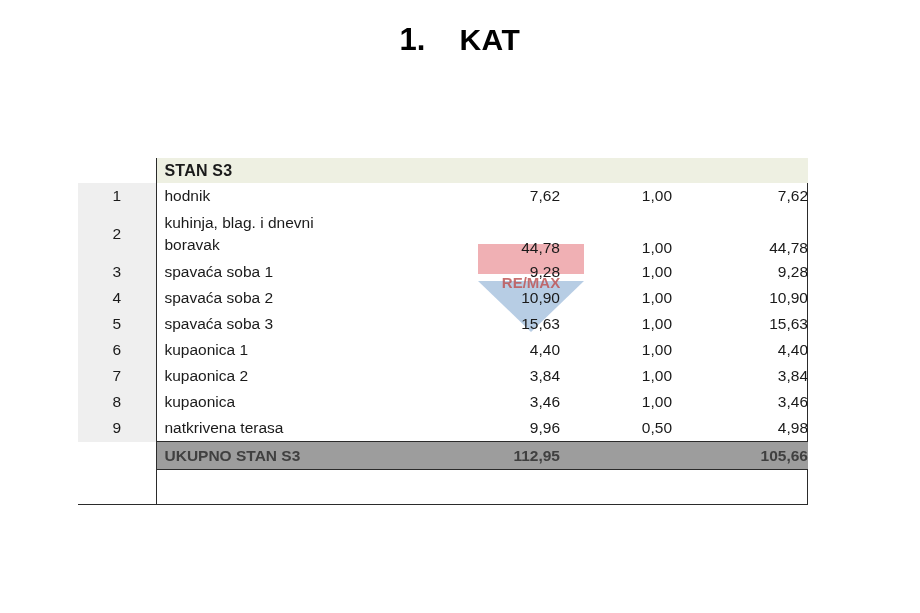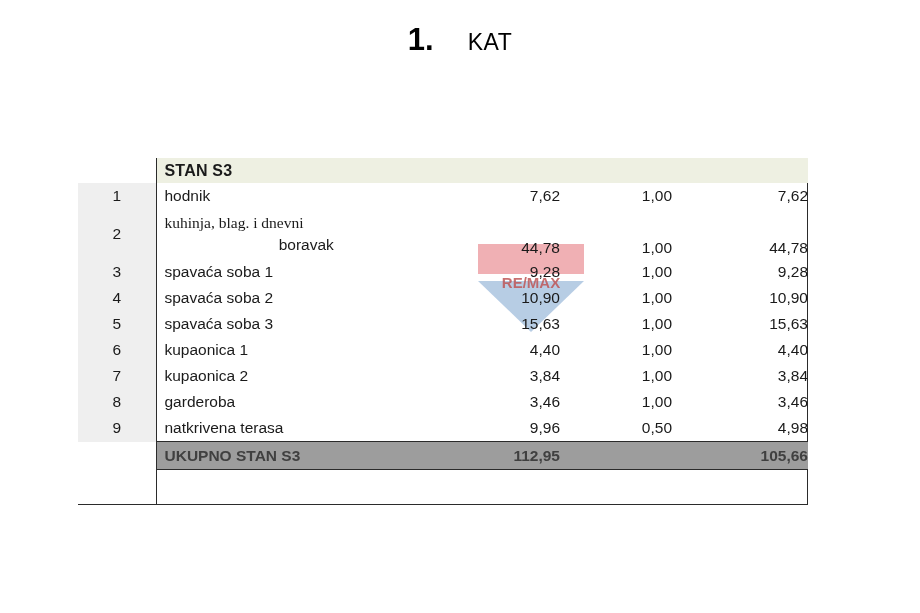--- a/index.html
+++ b/index.html
@@ -33,22 +33,22 @@
     font-size: 31px;
     font-weight: bold;
     color: #000;
     letter-spacing: 0px;
   }
   .title-gap {
     display: inline-block;
     width: 34px;
   }
   .title-text {
-    font-size: 23px;
-    font-weight: normal;
+    font-size: 30px;
+    font-weight: bold;
     color: #000;
     letter-spacing: 0.5px;
   }
 
   
   .watermark {
     position: absolute;
     left: 472px;
     top: 236px;
     width: 118px;
@@ -121,22 +121,22 @@
     font-size: 16px;
     letter-spacing: 0.2px;
   }
 
   
   .twoline {
     line-height: 22px;
     padding-left: 8px !important;
     white-space: nowrap;
   }
-  .twoline .l1 { display: block; font-family: Liberation Serif, serif; }
-  .twoline .l2 { display: block; text-align: center; }
+  .twoline .l1 { display: block; }
+  .twoline .l2 { display: block; }
 
   tr.tall td { height: 48px; }
   tr.tall .cell-val {
     vertical-align: bottom;
     padding-bottom: 2px !important;
   }
 
   
   tr.total td {
     background: #9d9d9d;
@@ -263,21 +263,21 @@
         <tr>
           <td class="cell-num">7</td>
           <td class="cell-name">kupaonica 2</td>
           <td class="cell-val">3,84</td>
           <td class="cell-val">1,00</td>
           <td class="cell-val">3,84</td>
         </tr>
 
         <tr>
           <td class="cell-num">8</td>
-          <td class="cell-name">garderoba</td>
+          <td class="cell-name">kupaonica</td>
           <td class="cell-val">3,46</td>
           <td class="cell-val">1,00</td>
           <td class="cell-val">3,46</td>
         </tr>
 
         <tr>
           <td class="cell-num">9</td>
           <td class="cell-name">natkrivena terasa</td>
           <td class="cell-val">9,96</td>
           <td class="cell-val">0,50</td>

